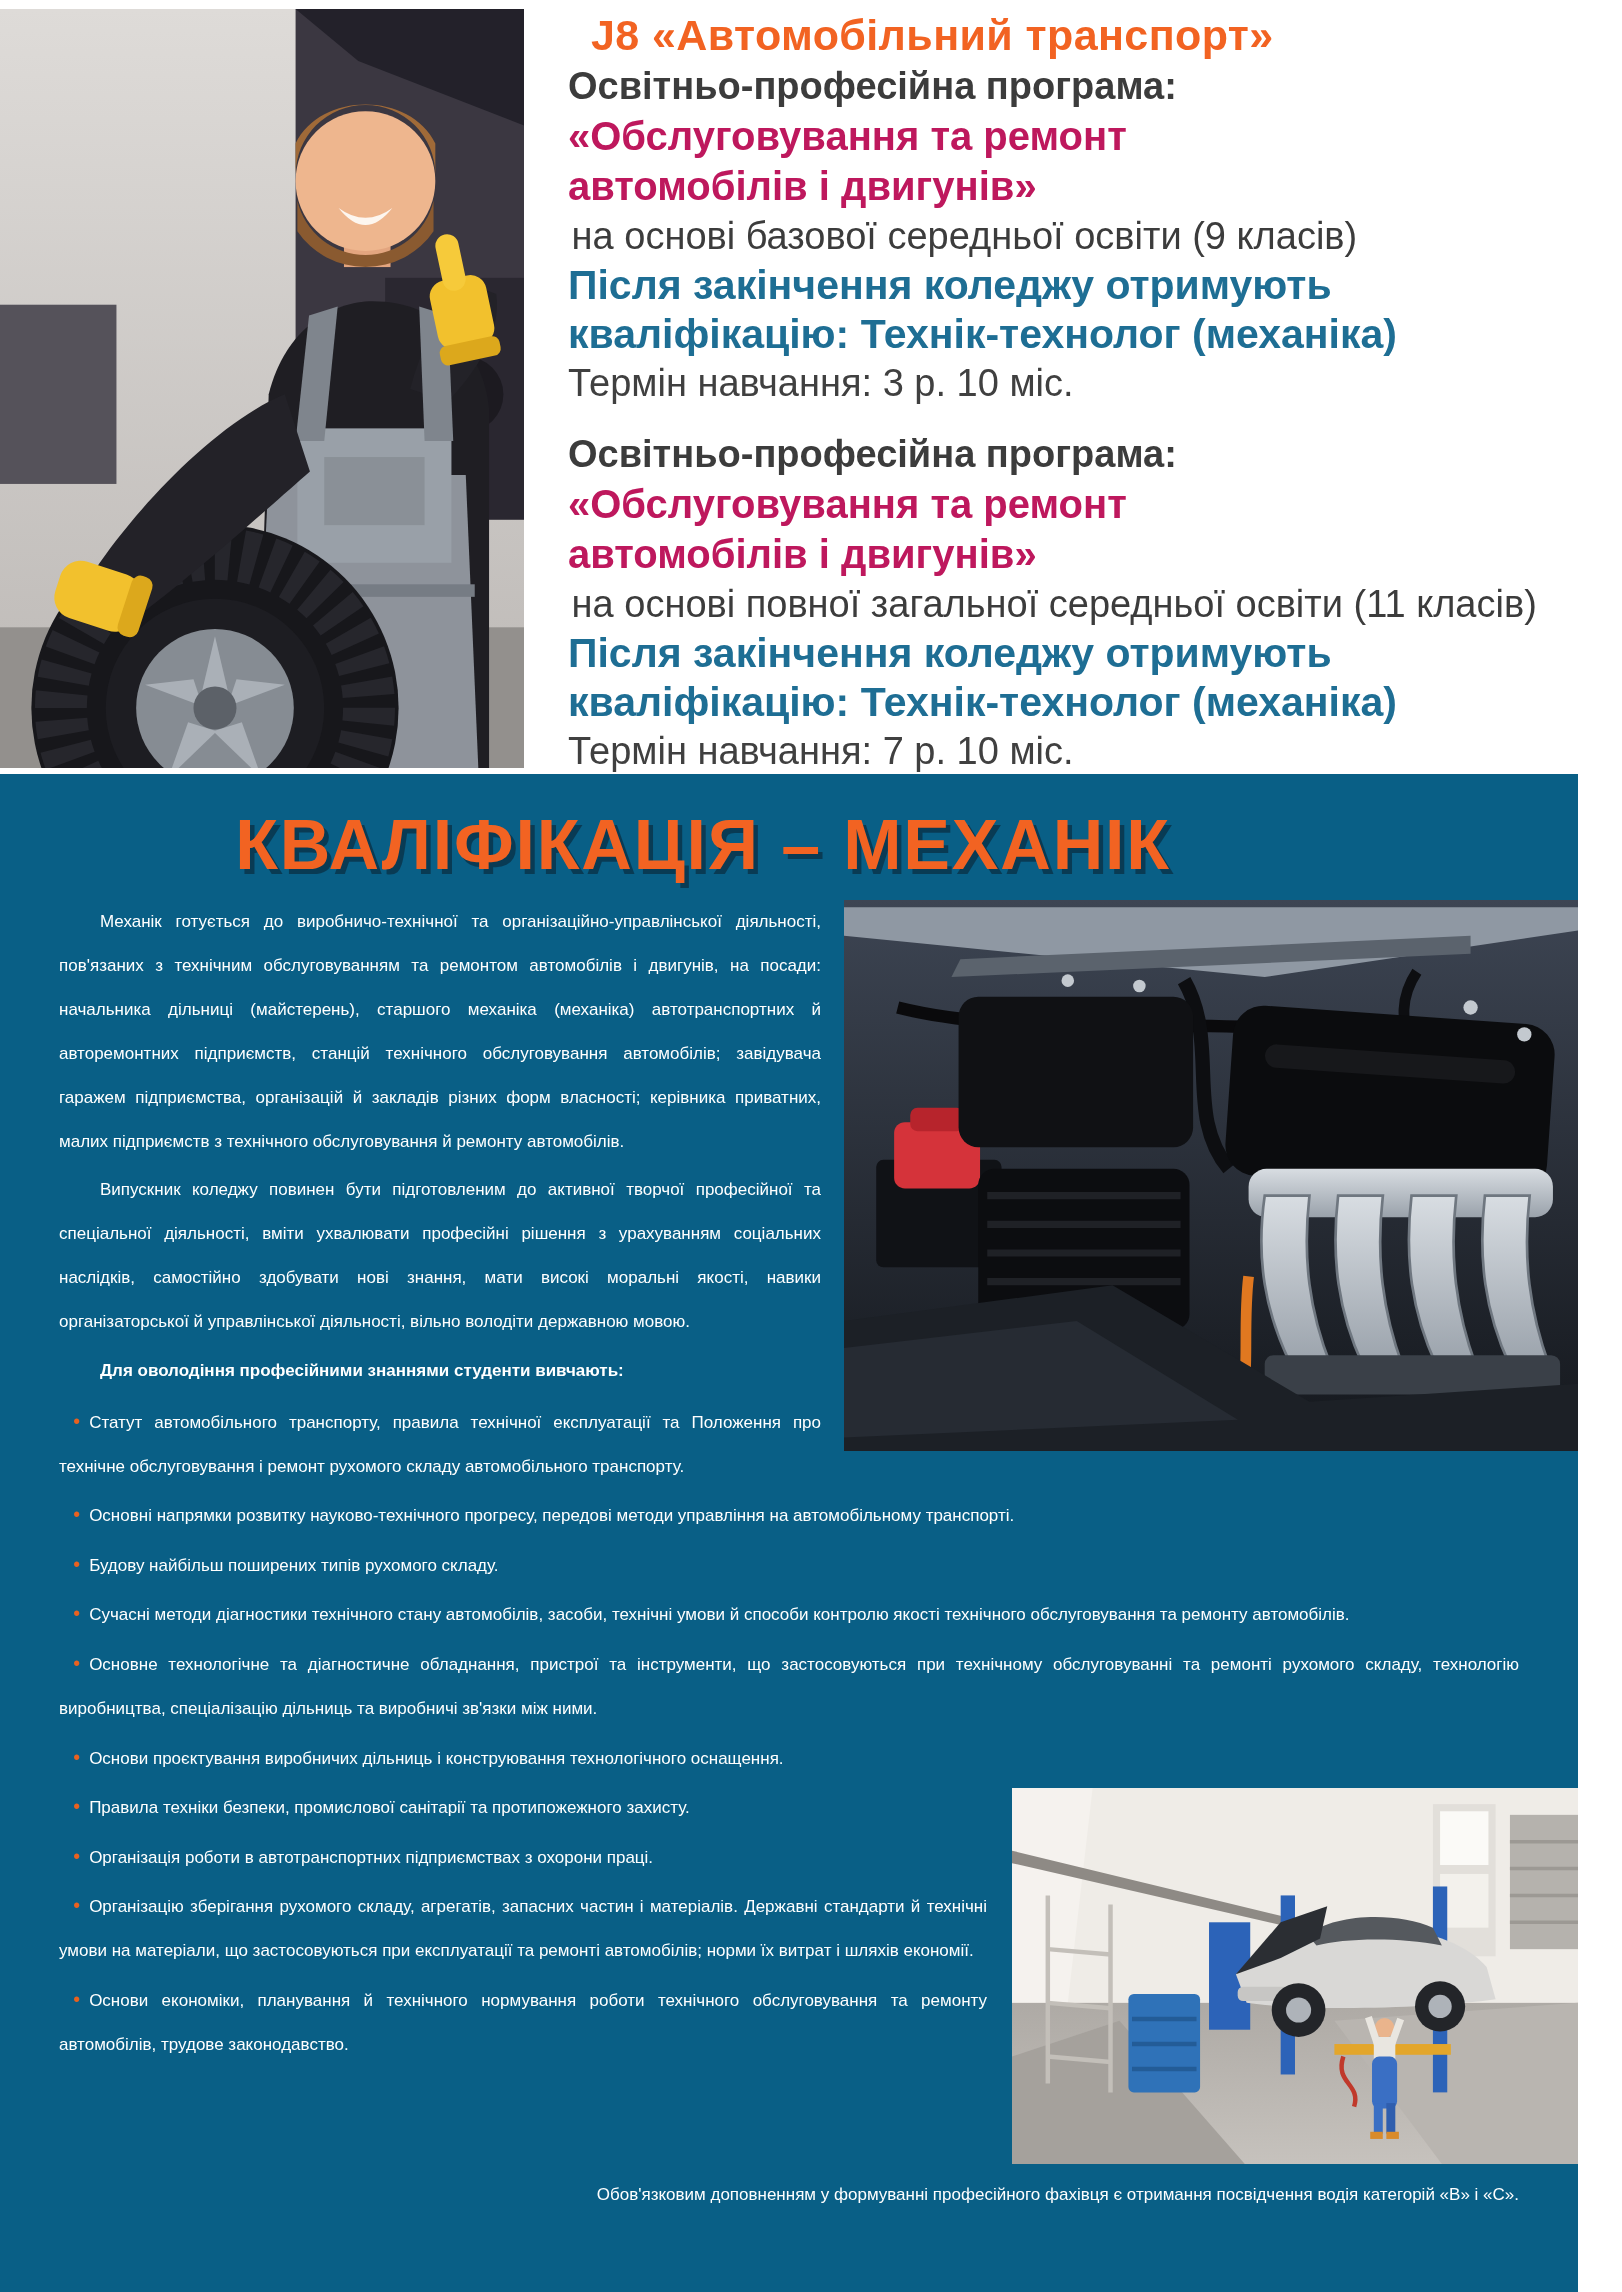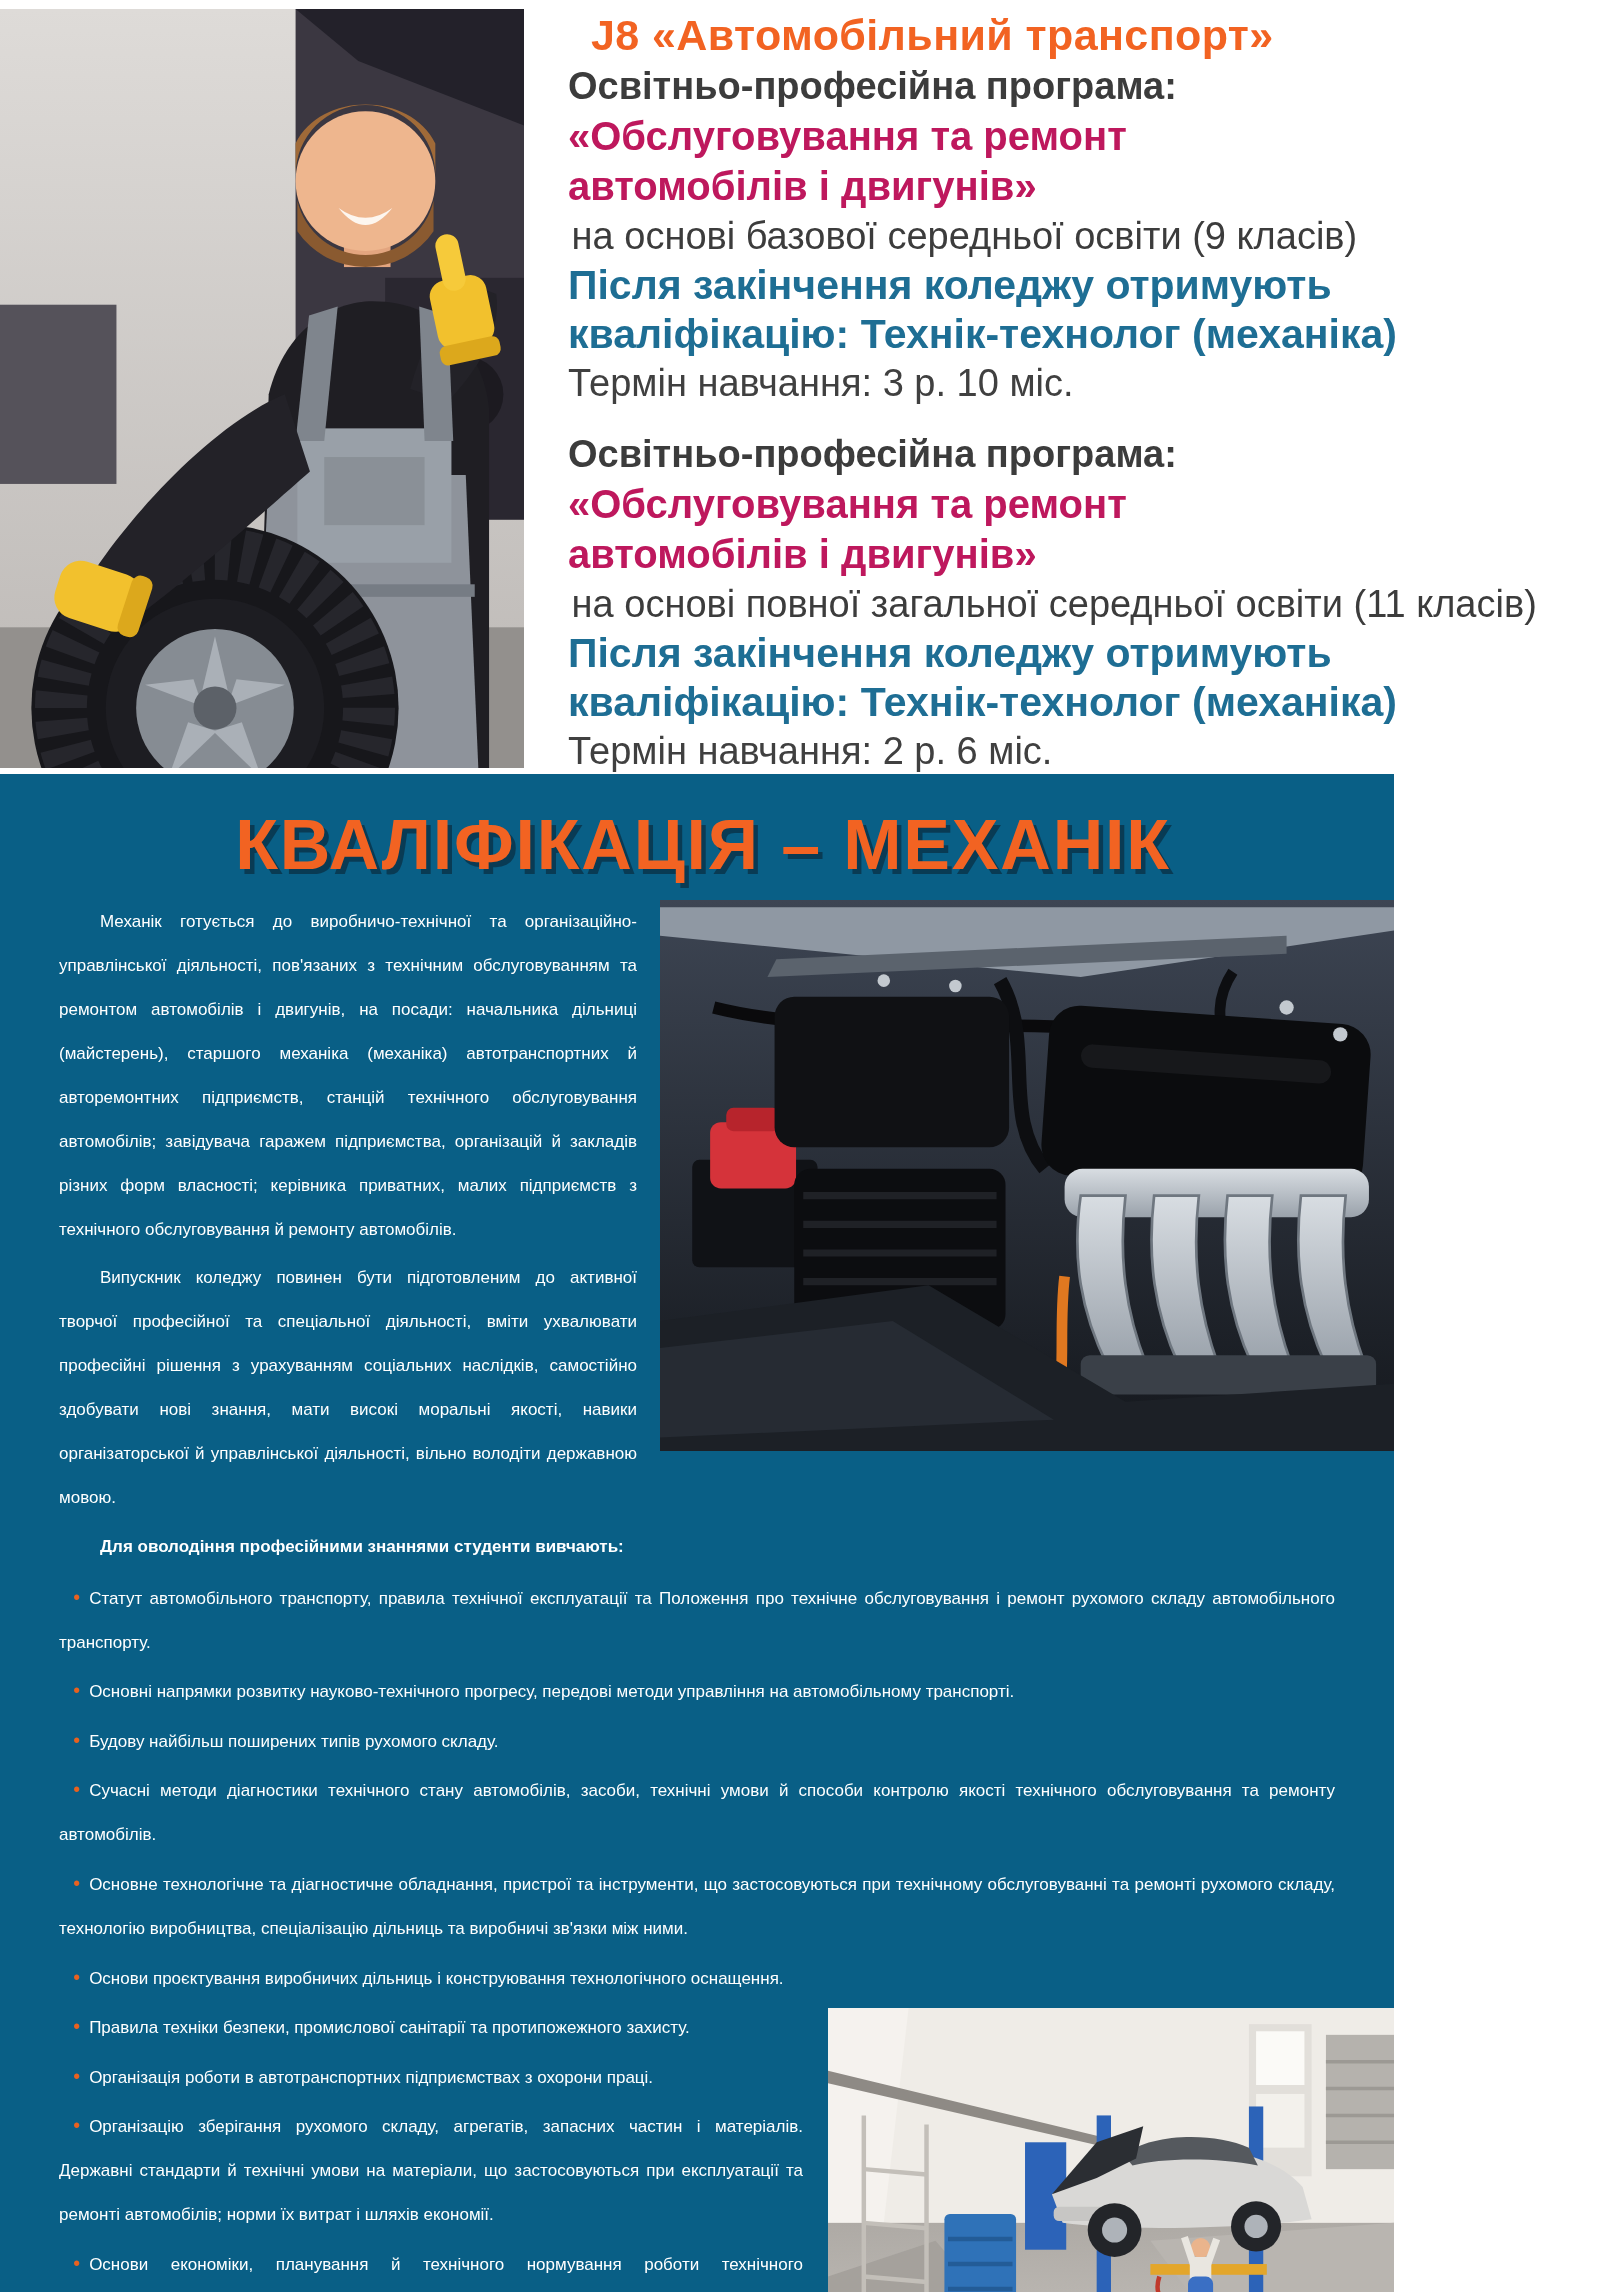--- a/index.html
+++ b/index.html
@@ -14,21 +14,21 @@
   .top-text{position:absolute;left:568px;top:9px;width:1043px;}
   .l-head{color:#f26322;font-weight:bold;font-size:43px;line-height:52px;padding-left:23px;letter-spacing:0.4px;}
   .l-label{color:#3c3c3c;font-weight:bold;font-size:38px;line-height:50px;}
   .l-orange{color:#be185d;font-weight:bold;font-size:40px;line-height:50px;}
   .l-basis{color:#3c3c3c;font-size:38px;line-height:50px;padding-left:3.6px;}
   .l-teal{color:#1e6e94;font-weight:bold;font-size:41px;line-height:49px;}
   .l-term{color:#404040;font-size:38px;line-height:48px;}
   .prog-gap{height:21.5px;}
   
   .main{
-    position:absolute;left:0;top:774px;width:1394px;height:1519px;
+    position:absolute;left:0;top:774px;width:1578px;height:1519px;
     background:#095f86;color:#ffffff;overflow:hidden;
   }
   .section-title{
     width:1406px;text-align:center;color:#f26322;font-weight:bold;
     font-size:70px;line-height:82px;padding-top:30px;letter-spacing:1.8px;
     text-shadow:4.5px 4.5px 0 rgba(10,15,25,.45);
   }
   .content{
     padding:14.3px 59px 0 59px;font-size:17px;line-height:44px;
     text-align:justify;
@@ -126,21 +126,21 @@
 
       <div class="prog-gap"></div>
 
       <div>
         <div class="l-label">Освітньо-професійна програма:</div>
         <div class="l-orange">«Обслуговування та ремонт</div>
         <div class="l-orange">автомобілів і двигунів»</div>
         <div class="l-basis">на основі повної загальної середньої освіти (11 класів)</div>
         <div class="l-teal">Після закінчення коледжу отримують</div>
         <div class="l-teal">кваліфікацію: Технік-технолог (механіка)</div>
-        <div class="l-term">Термін навчання: 2 р. 6 міс.</div>
+        <div class="l-term">Термін навчання: 7 р. 10 міс.</div>
       </div>
     </div>
   </section>
 
   <section class="main">
     <h2 class="section-title" style="margin:0;">КВАЛІФІКАЦІЯ – МЕХАНІК</h2>
 
     <div class="content">
 
       <div class="engine-photo">

